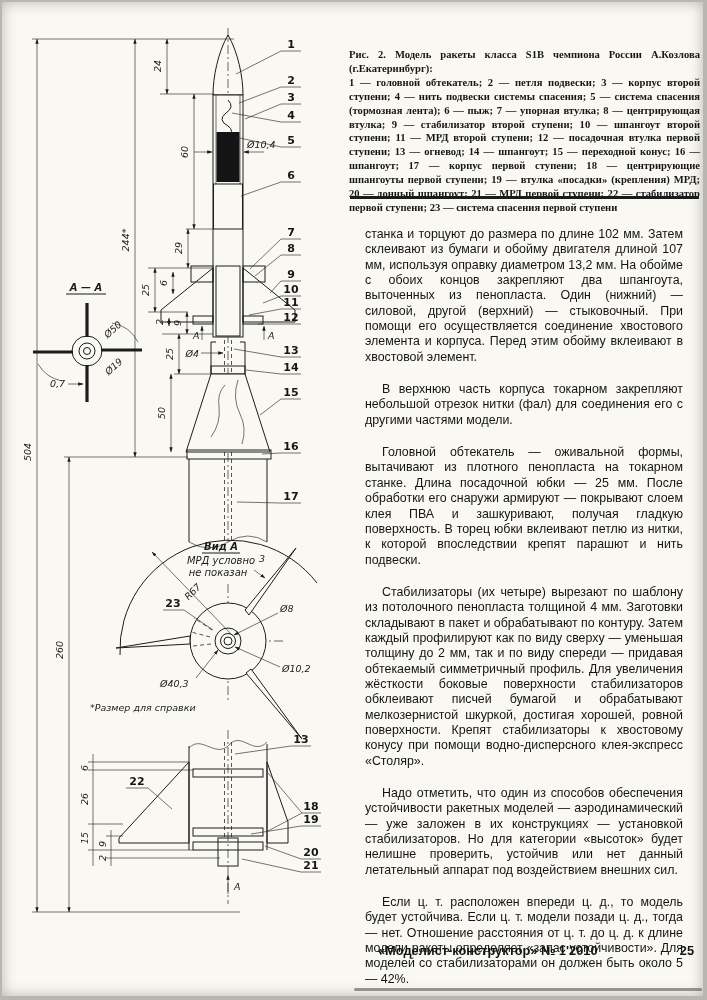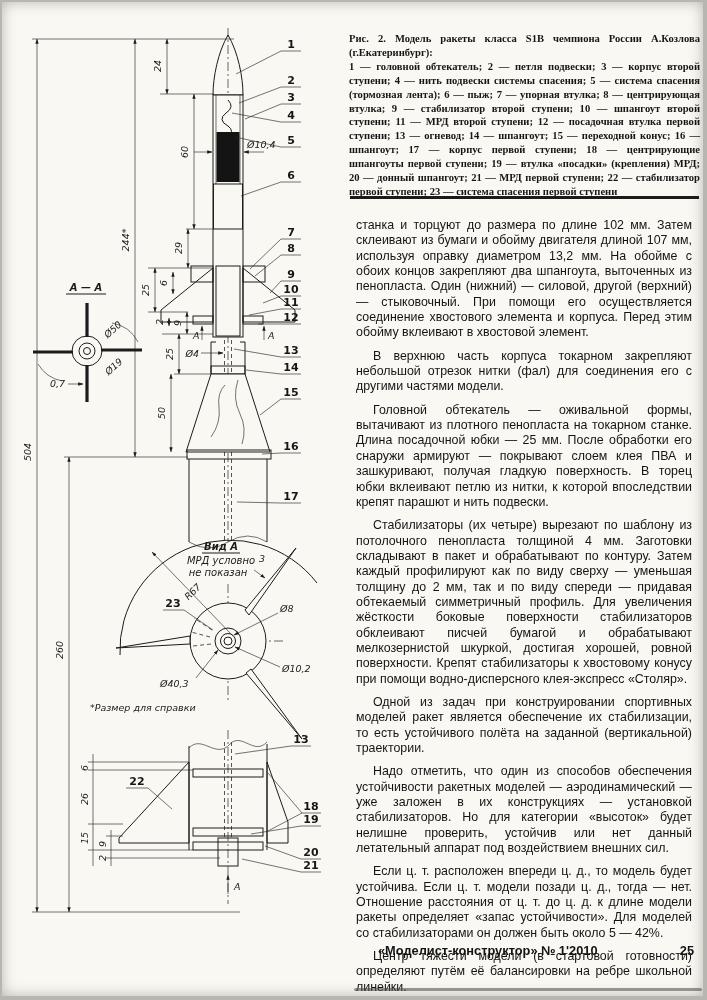--- a/index.html
+++ b/index.html
@@ -9,36 +9,36 @@
     font-family:"Liberation Sans",sans-serif;
     overflow:hidden;
   }
   .page{
     position:absolute;left:2px;top:2px;width:701px;height:994px;
     background:#f9f8f3;
     box-shadow:inset 0 0 14px rgba(60,58,50,.35);
   }
   
   .caption{
-    position:absolute;left:347px;top:30px;width:351px;
+    position:absolute;left:347px;top:46px;width:351px;
     font-family:"Liberation Serif",serif;
     font-weight:bold;font-size:10.6px;line-height:13.9px;
     color:#161616;text-align:justify;
   }
   .caption .ttl{display:block;}
   .rule{
     position:absolute;left:348px;top:194px;width:349px;height:3px;
     background:#1b1b1b;
   }
   .article{
     position:absolute;left:346px;top:208px;width:352px;
     font-size:12.4px;line-height:15.35px;color:#141414;
     text-align:justify;
   }
-  .article p{margin:8px;text-indent:17px;}
+  .article p{margin:17px;text-indent:17px;}
   .article p.noindent{text-indent:0;}
   .footer{
     position:absolute;left:346px;top:941px;width:352px;
     font-weight:bold;font-size:12.8px;color:#141414;
   }
   .footer .journal{position:absolute;left:30px;top:0;}
   .footer .pageno{position:absolute;right:6px;top:0;}
   .scan-edge{
     position:absolute;left:352px;top:986px;width:348px;height:3px;
     background:#4a4844;opacity:.55;border-radius:2px;
@@ -64,21 +64,20 @@
     <span class="ttl">Рис. 2. Модель ракеты класса S1B чемпиона России А.Козлова (г.Екатеринбург):</span>
     <span>1 — головной обтекатель; 2 — петля подвески; 3 — корпус второй ступени; 4 — нить подвески системы спасения; 5 — система спасения (тормозная лента); 6 — пыж; 7 — упорная втулка; 8 — центрирующая втулка; 9 — стабилизатор второй ступени; 10 — шпангоут второй ступени; 11 — МРД второй ступени; 12 — посадочная втулка первой ступени; 13 — огневод; 14 — шпангоут; 15 — переходной конус; 16 — шпангоут; 17 — корпус первой ступени; 18 — центрирующие шпангоуты первой ступени; 19 — втулка «посадки» (крепления) МРД; 20 — донный шпангоут; 21 — МРД первой ступени; 22 — стабилизатор первой ступени; 23 — система спасения первой ступени</span>
   </div>
   <div class="rule"></div>
 
   <div class="article">
     <p class="noindent">станка и торцуют до размера по длине 102 мм. Затем склеивают из бумаги и обойму двигателя длиной 107 мм, используя оправку диаметром 13,2 мм. На обойме с обоих концов закрепляют два шпангоута, выточенных из пенопласта. Один (нижний) — силовой, другой (верхний) — стыковочный. При помощи его осуществляется соединение хвостового элемента и корпуса. Перед этим обойму вклеивают в хвостовой элемент.</p>
     <p>В верхнюю часть корпуса токарном закрепляют небольшой отрезок нитки (фал) для соединения его с другими частями модели.</p>
     <p>Головной обтекатель — оживальной формы, вытачивают из плотного пенопласта на токарном станке. Длина посадочной юбки — 25 мм. После обработки его снаружи армируют — покрывают слоем клея ПВА и зашкуривают, получая гладкую поверхность. В торец юбки вклеивают петлю из нитки, к которой впоследствии крепят парашют и нить подвески.</p>
     <p>Стабилизаторы (их четыре) вырезают по шаблону из потолочного пенопласта толщиной 4 мм. Заготовки складывают в пакет и обрабатывают по контуру. Затем каждый профилируют как по виду сверху — уменьшая толщину до 2 мм, так и по виду спереди — придавая обтекаемый симметричный профиль. Для увеличения жёсткости боковые поверхности стабилизаторов обклеивают писчей бумагой и обрабатывают мелкозернистой шкуркой, достигая хорошей, ровной поверхности. Крепят стабилизаторы к хвостовому конусу при помощи водно-дисперсного клея-экспресс «Столяр».</p>
-    <p>Одной из задач при конструировании спортивных моделей ракет является обеспечение их стабилизации, то есть устойчивого полёта на заданной (вертикальной) траектории.</p>
     <p>Надо отметить, что один из способов обеспечения устойчивости ракетных моделей — аэродинамический — уже заложен в их конструкциях — установкой стабилизаторов. Но для категории «высоток» будет нелишне проверить, устойчив или нет данный летательный аппарат под воздействием внешних сил.</p>
     <p>Если ц. т. расположен впереди ц. д., то модель будет устойчива. Если ц. т. модели позади ц. д., тогда — нет. Отношение расстояния от ц. т. до ц. д. к длине модели ракеты определяет «запас устойчивости». Для моделей со стабилизаторами он должен быть около 5 — 42%.</p>
     <p>Центр тяжести модели (в стартовой готовности) определяют путём её балансировки на ребре школьной линейки.</p>
   </div>
 
   <div class="footer">
     <span class="journal">«Моделист-конструктор» № 1'2010</span>
     <span class="pageno">25</span>
   </div>
   <div class="scan-edge"></div>

